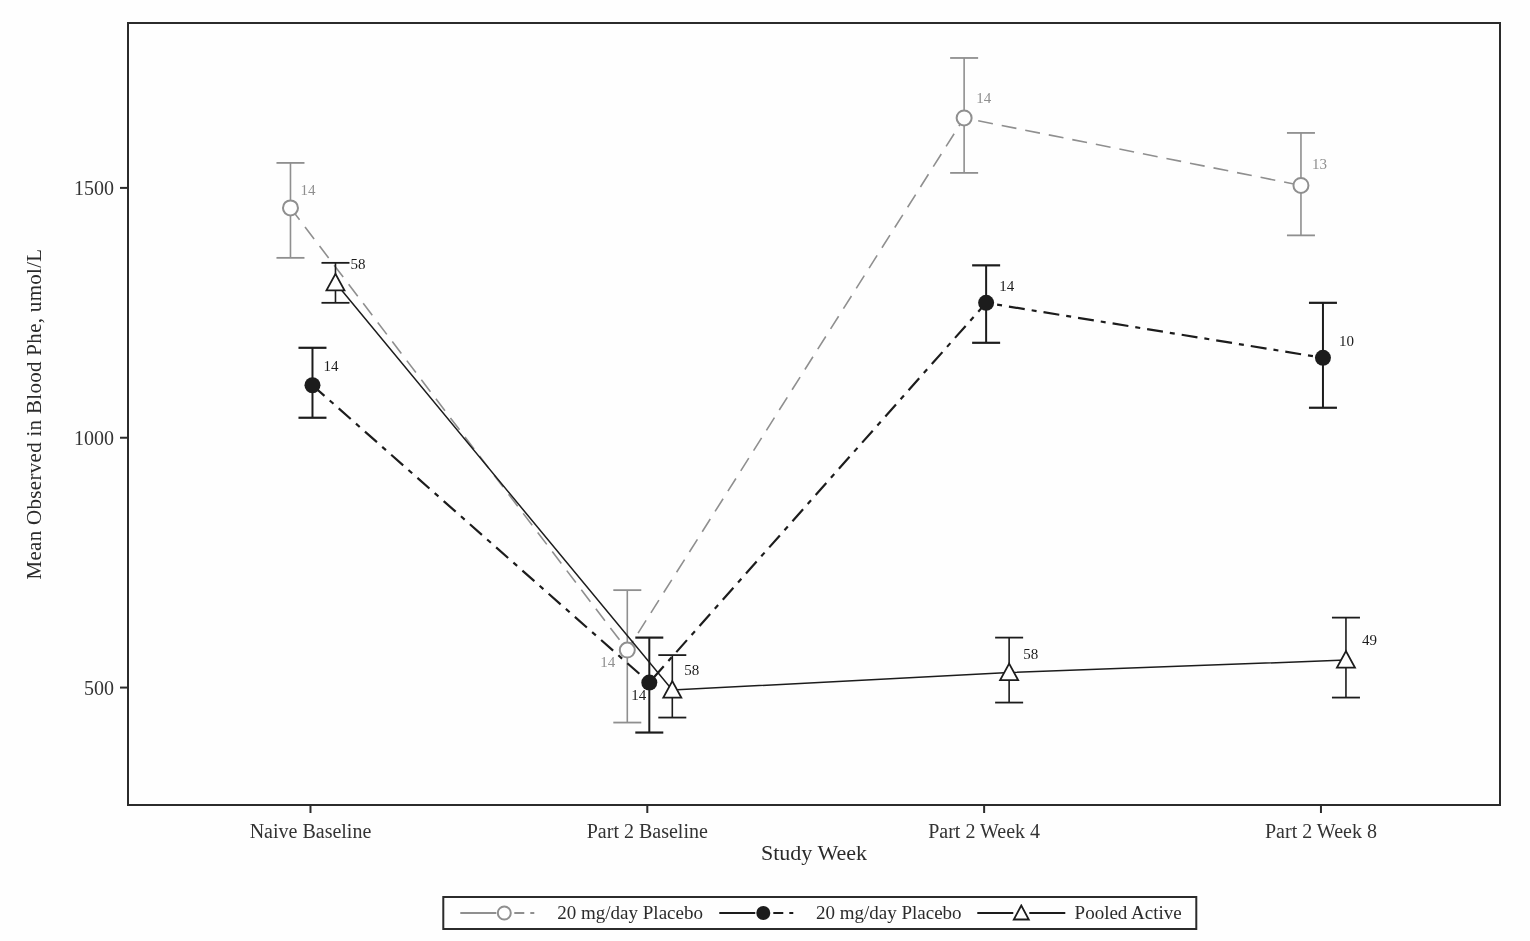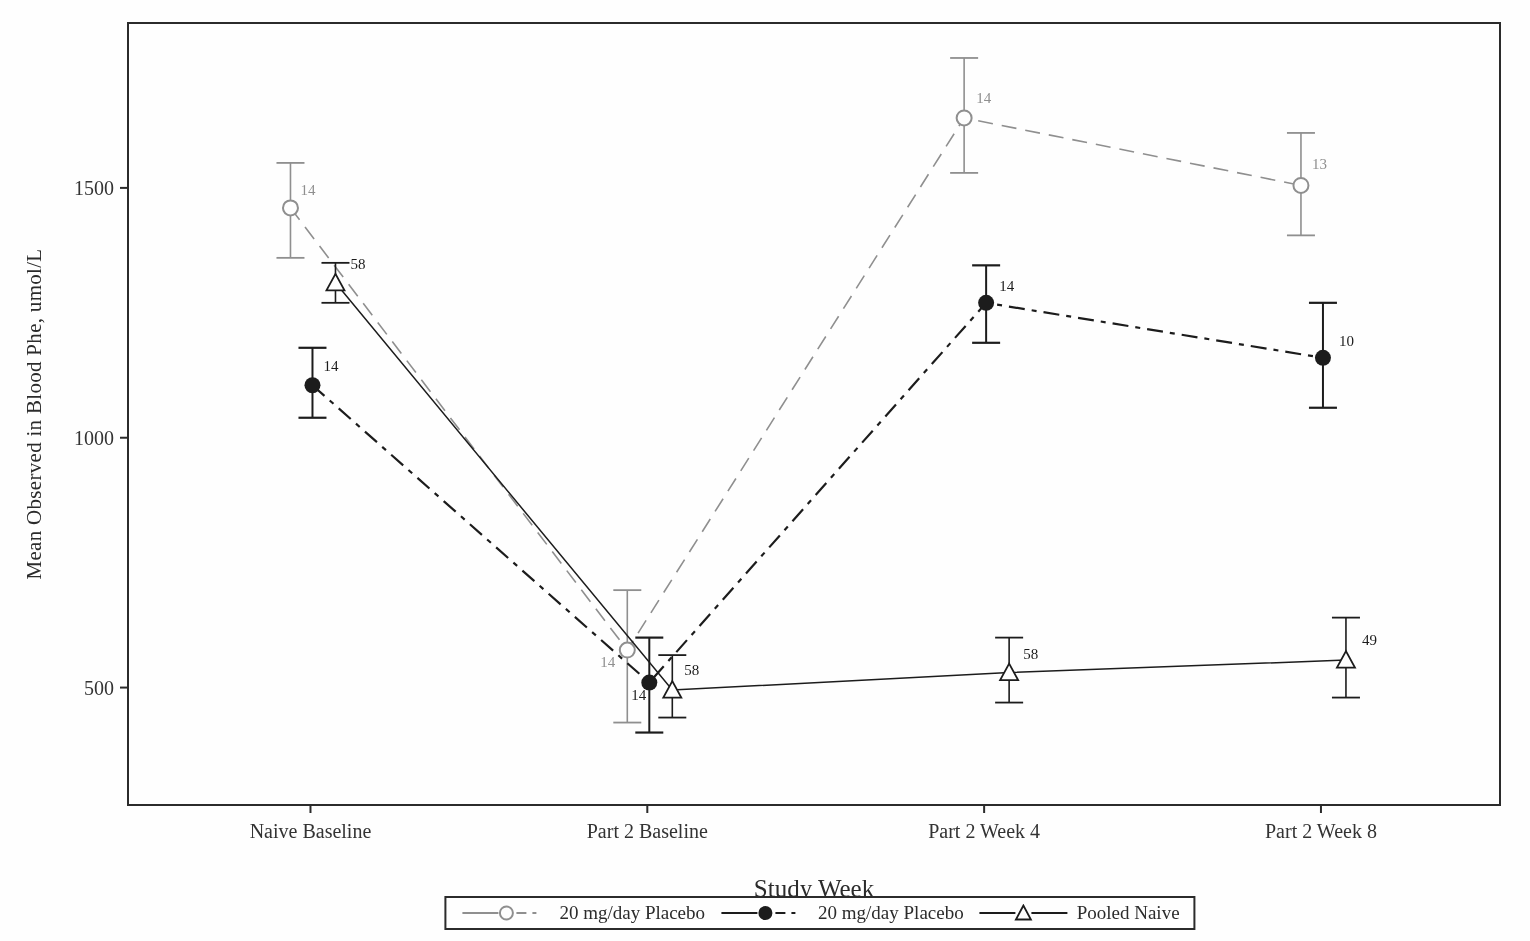--- a/index.html
+++ b/index.html
@@ -15,24 +15,24 @@
   .y-title{
     position:absolute;
     left:34px;top:414px;
     transform:translate(-50%,-50%) rotate(-90deg);
     white-space:nowrap;
     font-size:21px;
     letter-spacing:0.3px;
   }
   .x-title{
     position:absolute;
-    left:814px;top:889px;
+    left:814px;top:853px;
     transform:translate(-50%,-50%);
     white-space:nowrap;
-    font-size:25px;
+    font-size:22px;
   }
   .legend{
     position:absolute;
     left:820px;top:896px;
     transform:translateX(-50%);
     display:flex;
     align-items:flex-end;
     gap:14px;
     border:2px solid #2b2b2b;
     padding:4px 14px;
@@ -145,16 +145,16 @@
           <circle cx="46" cy="9" r="7" fill="#1c1c1c"></circle>
         </svg>
         <span>20 mg/day Placebo</span>
       </div>
       <div class="legend-item">
         <svg width="92" height="18">
           <line x1="2" x2="38" y1="9" y2="9" stroke="#1c1c1c" stroke-width="2"></line>
           <line x1="54" x2="90" y1="9" y2="9" stroke="#1c1c1c" stroke-width="2"></line>
           <path d="M 46 1.5 L 38.5 15.5 L 53.5 15.5 Z" fill="#fefefe" stroke="#1c1c1c" stroke-width="1.8"></path>
         </svg>
-        <span>Pooled Naive</span>
+        <span>Pooled Active</span>
       </div>
     </div>
 </div>
 
 </body></html>

